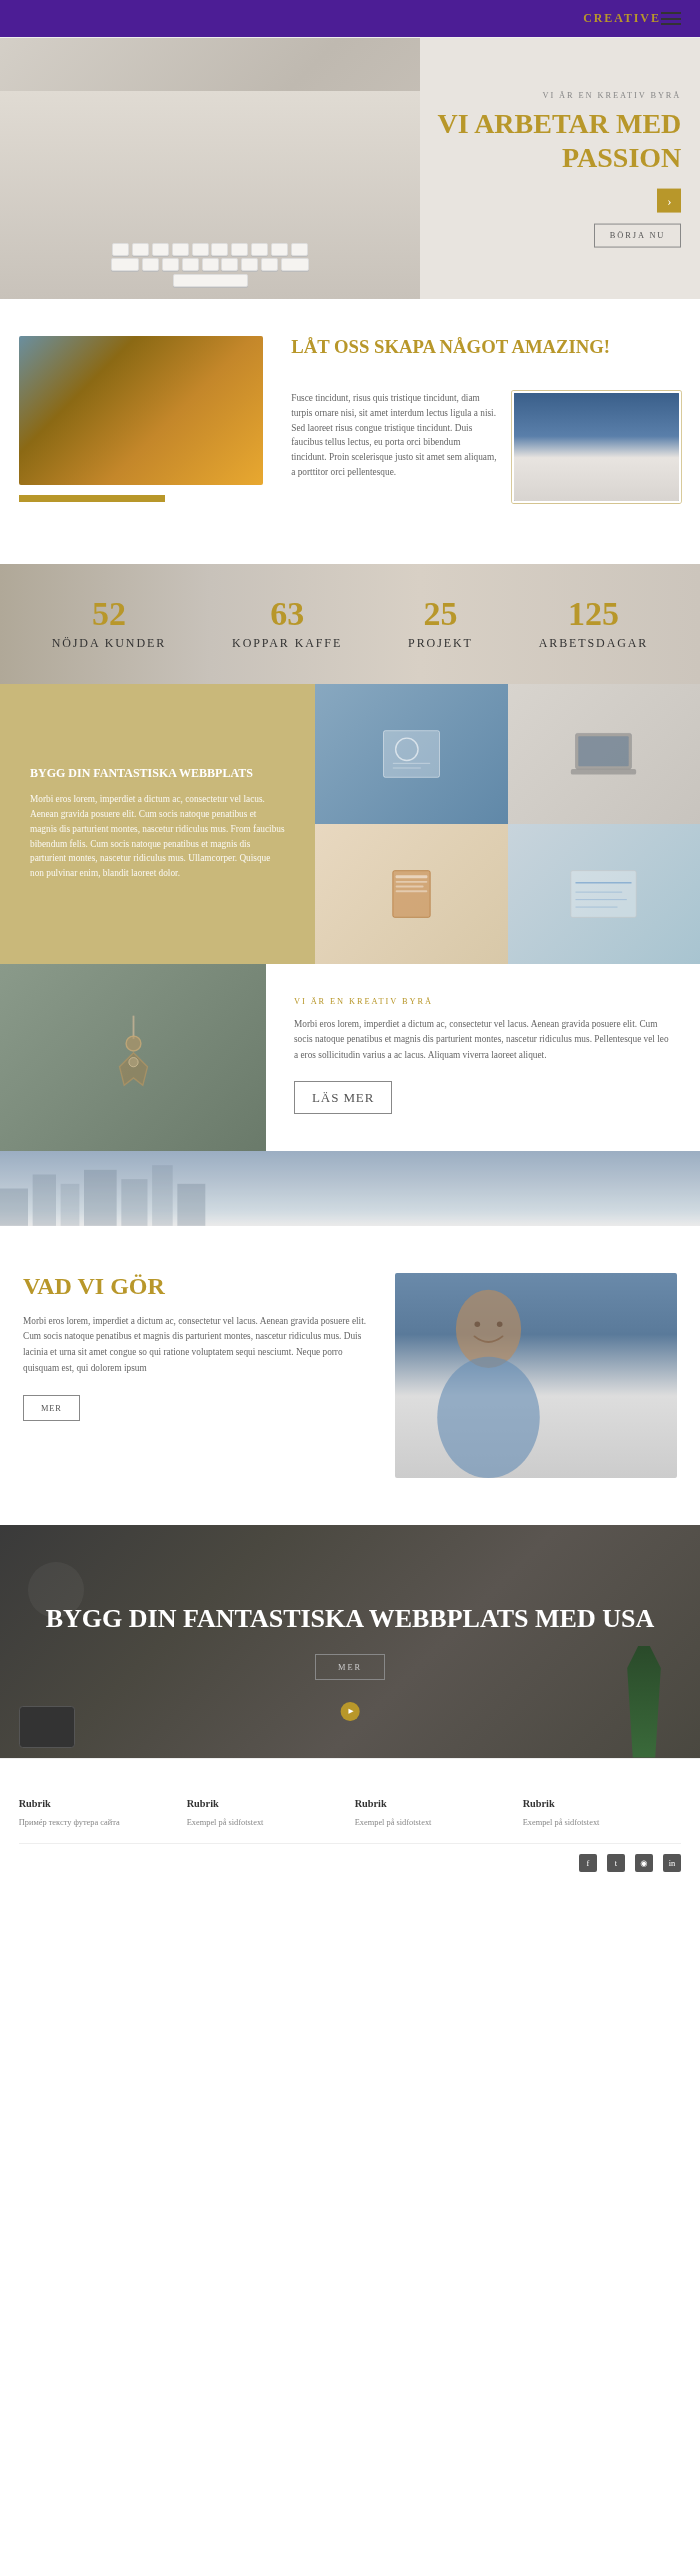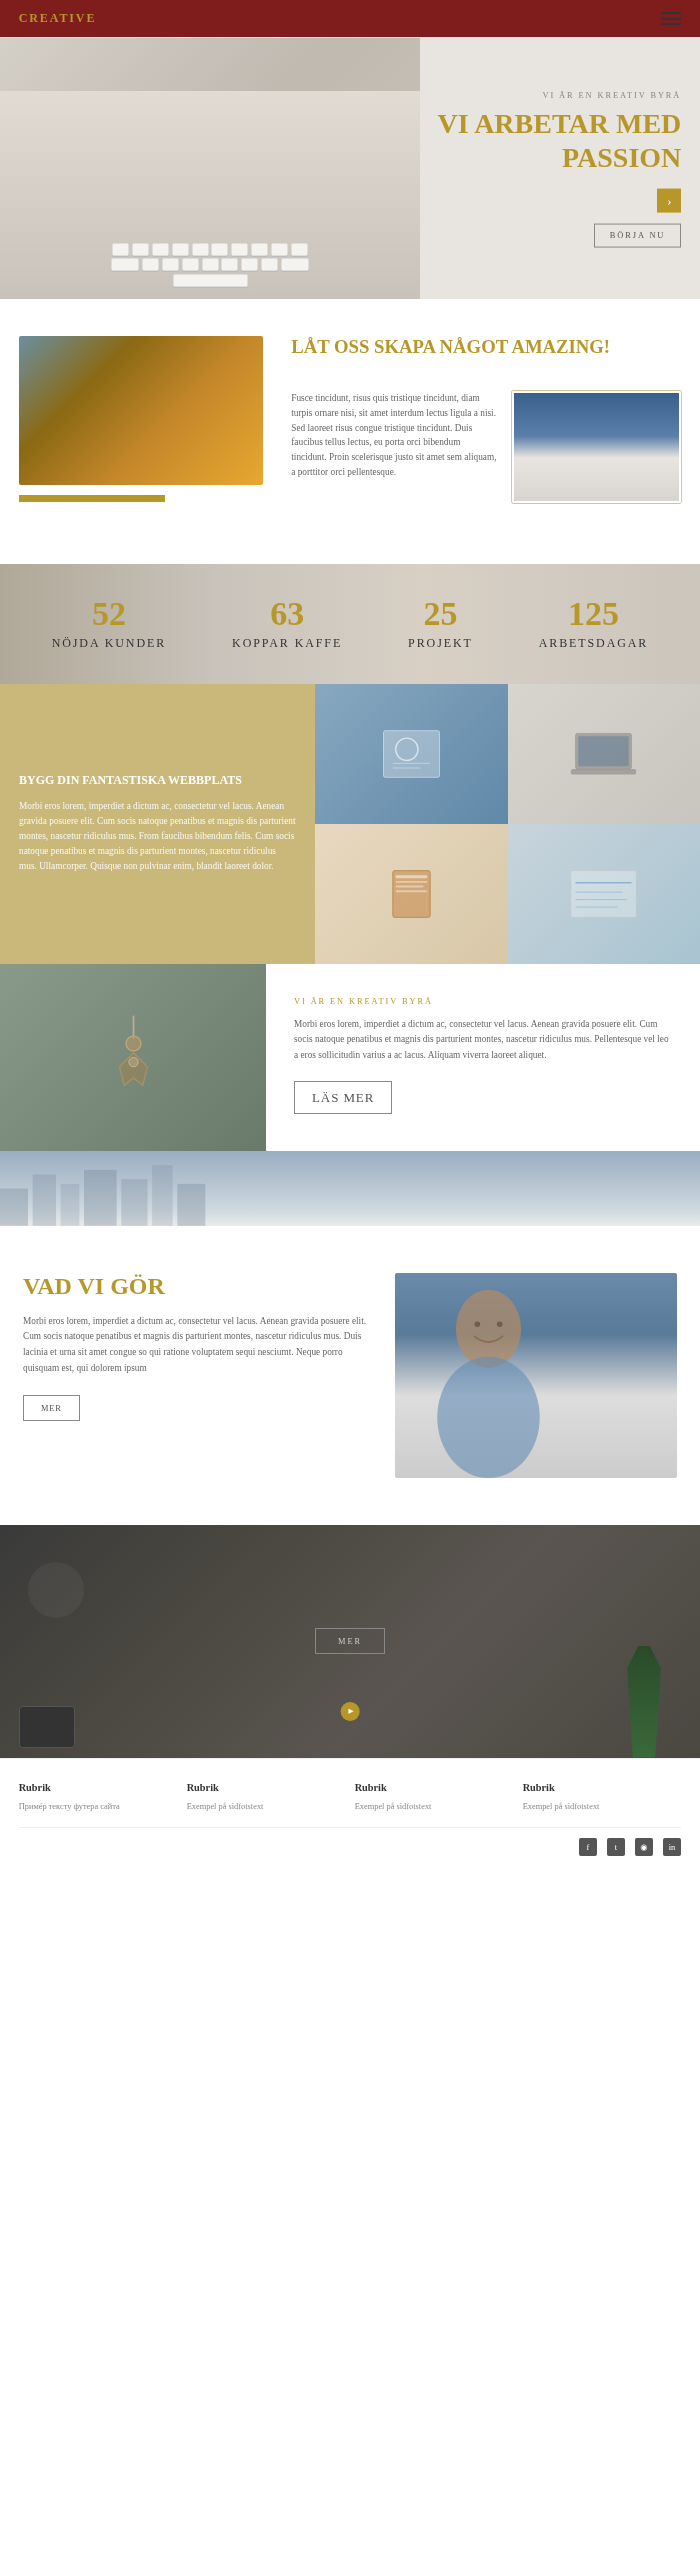--- a/index.html
+++ b/index.html
@@ -1,21 +1,21 @@
 <!DOCTYPE html>
 <html style="font-size:15px"><head>
   <meta charset="utf-8">
   <style>
     * { margin: 0; padding: 0; box-sizing: border-box; }
     body { font-family: 'Georgia', serif; width: 700px; background: #fff; overflow-x: hidden; }
 
     
     .header {
-      display: flex; align-items: center; justify-content: space-between;
-      padding: 11.2px 18.7px; background: #7f1d1d; border-bottom: 0.9px solid #eee;
+      display: flex; align-items: center; justify-content: flex-end;
+      padding: 11.2px 18.7px; background: #4c1d95; border-bottom: 0.9px solid #eee;
       position: relative; z-index: 10;
     }
     .header-logo { color: #b8972a; font-size: 12px; font-weight: 700; letter-spacing: 1.9px; text-transform: uppercase; }
     .hamburger { display: flex; flex-direction: column; gap: 3.7px; cursor: pointer; }
     .hamburger span { display: block; width: 20.5px; height: 1.9px; background: #333; }
 
     
     .hero {
       position: relative; height: 261px; background: #e8e4df;
       display: flex; align-items: center; overflow: hidden;
@@ -103,21 +103,21 @@
     }
     .stat-item { text-align: center; }
     .stat-number { font-size: 34px; font-weight: 700; color: #b8972a; line-height: 1; }
     .stat-label { font-size: 12px; letter-spacing: 1.9px; text-transform: uppercase; color: #333; margin-top: 4.7px; }
 
     
     .section-build {
       display: flex; gap: 0; min-height: 280px;
     }
     .build-left {
-      width: 45%; background: #c9b87a; padding: 28px 19px;
+      width: 45%; background: #c9b87a; padding: 28px 30px;
       display: flex; flex-direction: column; justify-content: center;
     }
     .build-title { font-size: 12px; font-weight: 700; color: #fff; text-transform: uppercase; margin-bottom: 11.2px; }
     .build-text { font-size: 9.3px; color: #fff; line-height: 1.6; opacity: 0.9; }
     .build-right {
       width: 55%; display: grid; grid-template-columns: 1fr 1fr; grid-template-rows: 1fr 1fr; gap: 0;
     }
     .build-img {
       width: 100%; height: 140px;
     }
@@ -217,21 +217,21 @@
     .hero2-tablet {
       position: absolute; left: 18.7px; bottom: 9.3px; width: 56px; height: 42px;
       background: #333; border-radius: 3.7px; border: 1.9px solid #555;
     }
 
     
     .footer {
       background: #fff; border-top: 0.9px solid #eee; padding: 23px 18.7px 14px;
     }
     .footer-cols { display: flex; gap: 9.3px; margin-bottom: 14px; }
-    .footer-col { flex: 1; }
+    .footer-col { flex: 1; margin-top: 16px; }
     .footer-col-title { font-size: 10.3px; font-weight: 700; color: #333; margin-bottom: 7.5px; text-transform: capitalize; }
     .footer-col-text { font-size: 8.4px; color: #888; line-height: 1.6; }
     .footer-bottom { 
       display: flex; align-items: center; justify-content: flex-end;
       border-top: 0.9px solid #eee; padding-top: 9.3px; gap: 9.3px;
     }
     .social-icon {
       width: 18.7px; height: 18.7px; background: #555; color: #fff;
       display: inline-flex; align-items: center; justify-content: center;
       font-size: 8.4px; border-radius: 1.9px; cursor: pointer;
@@ -424,20 +424,21 @@
       </svg>
     </div>
   </div>
 </section>
 
 <section class="hero2">
   <div class="hero2-decor-left"></div>
   <div class="hero2-tablet"></div>
   <div class="hero2-plant"></div>
   <div class="hero2-content">
+    <div class="hero2-title">BYGG DIN FANTASTISKA WEBBPLATS MED USA</div>
     <div class="hero2-btn">MER</div>
   </div>
   <div class="hero2-decor"></div>
 </section>
 
 <footer class="footer">
   <div class="footer-cols">
     <div class="footer-col">
       <div class="footer-col-title">Rubrik</div>
       <div class="footer-col-text">Примéр тексту футера сайта</div>

